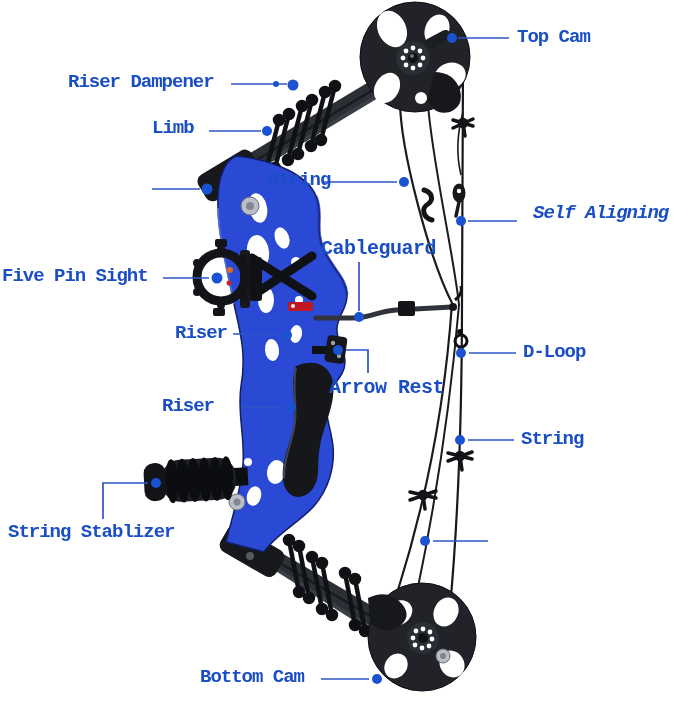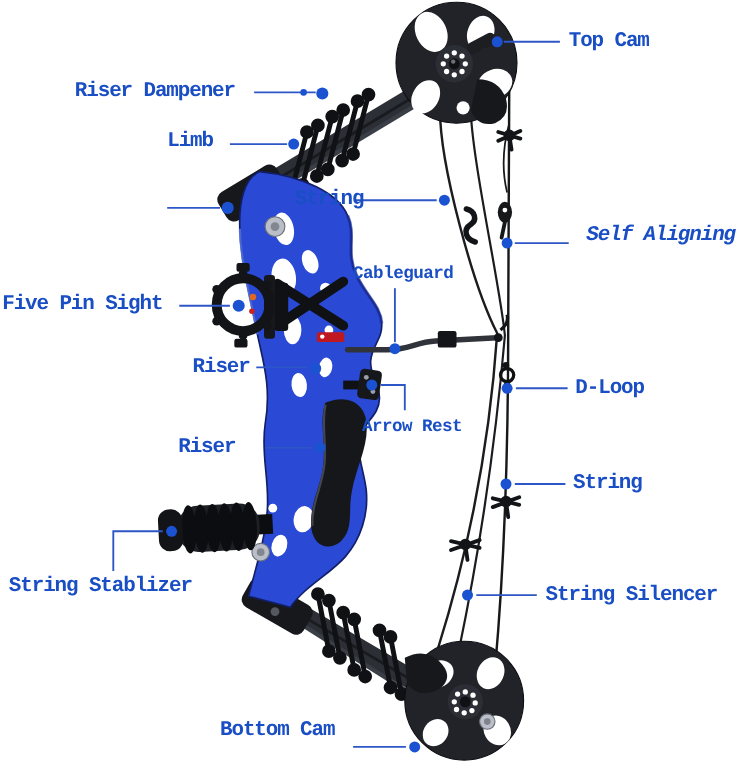--- a/index.html
+++ b/index.html
@@ -12,21 +12,21 @@
     position:relative;width:679px;height:702px;background:#ffffff;overflow:hidden;
     font-family:"Liberation Mono","DejaVu Sans Mono",monospace;
     border-radius:21px;
   }
   .art{position:absolute;left:0;top:0;width:679px;height:702px;}
   .label{
     position:absolute;color:var(--label-blue);
     font:700 19px/22px "Liberation Mono","DejaVu Sans Mono",monospace;
     letter-spacing:-1px;white-space:nowrap;
   }
-  .label.small{font-size:16px;line-height:18px;letter-spacing:-0.5px;}
+  .label.small{font-size:20px;line-height:18px;letter-spacing:-0.5px;}
   .label .ln{display:block;font-style:italic;}
 </style>
 </head>
 <body>
 
 <div class="stage">
 
   <svg class="art" viewBox="0 0 679 702">
 
     <g stroke="#1b1c1f" fill="none">
@@ -337,16 +337,15 @@
   <div class="label" style="left:2px;top:265px">Five Pin Sight</div>
   <div class="label" style="left:533px;top:202px;line-height:23px">
     <span class="ln">Self Aligning</span>
   </div>
   <div class="label" style="left:175px;top:322px">Riser</div>
   <div class="label" style="left:523px;top:341px">D-Loop</div>
   <div class="label small" style="left:329px;top:379px">Arrow Rest</div>
   <div class="label" style="left:162px;top:395px">Riser</div>
   <div class="label" style="left:521px;top:428px">String</div>
   <div class="label" style="left:8px;top:521px">String Stablizer</div>
-  <div class="label" style="left:496px;top:529px">String Silencer</div>
-  <div class="label" style="left:200px;top:652px">Bottom Cam</div>
+  <div class="label" style="left:200px;top:666px">Bottom Cam</div>
 
 </div>
 
 </body></html>

